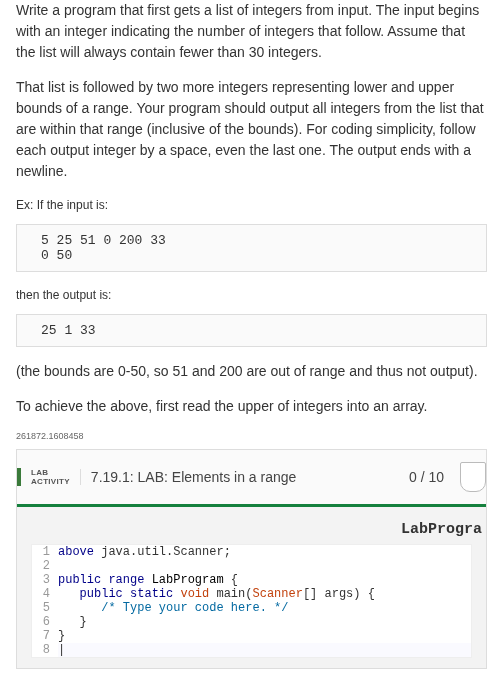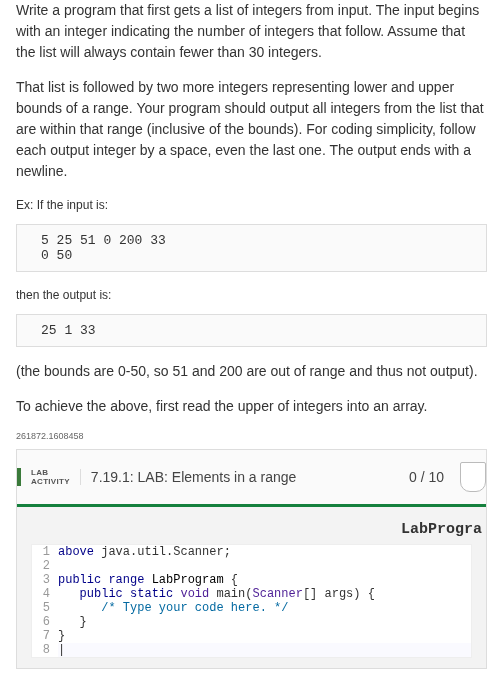--- a/index.html
+++ b/index.html
@@ -15,21 +15,21 @@
 .lab-score{display:flex;align-items:center;padding:0 10px;font-size:14px;color:#444}
 .lab-shield{width:26px;height:30px;margin-left:6px;background:#fff;border:1px solid #bbb;border-radius:2px 2px 10px 10px;align-self:center}
 .editor-wrap{background:#f3f3f3;padding:14px 0 10px;position:relative;}
 .editor-file{text-align:right;font-family:Liberation Mono, monospace;font-weight:bold;font-size:15px;color:#333;padding:0 4px 6px;overflow:hidden;white-space:nowrap}
 .editor{background:#fff;margin:0 14px;border:1px solid #eee;font-family:"Courier New",monospace;font-size:12px}
 .line{display:flex}
 .ln{width:26px;text-align:right;padding-right:8px;color:#999;user-select:none;background:#fff}
 .code{flex:1;white-space:pre;color:#333}
 .kw{color:#008}
 .cls{color:#000}
-.type{color:#4c1d95}
+.type{color:#c2410c}
 .com{color:#0369a1}
 .cursor-line .code{background:#fafaff}
 </style>
 </head>
 <body>
 
 <p class="p">Write a program that first gets a list of integers from input. The input begins with an integer indicating the number of integers that follow. Assume that the list will always contain fewer than 30 integers.</p>
 <p class="p">That list is followed by two more integers representing lower and upper bounds of a range. Your program should output all integers from the list that are within that range (inclusive of the bounds). For coding simplicity, follow each output integer by a space, even the last one. The output ends with a newline.</p>
 <p class="ex">Ex: If the input is:</p>
 <div class="code-box">5 25 51 0 200 33

